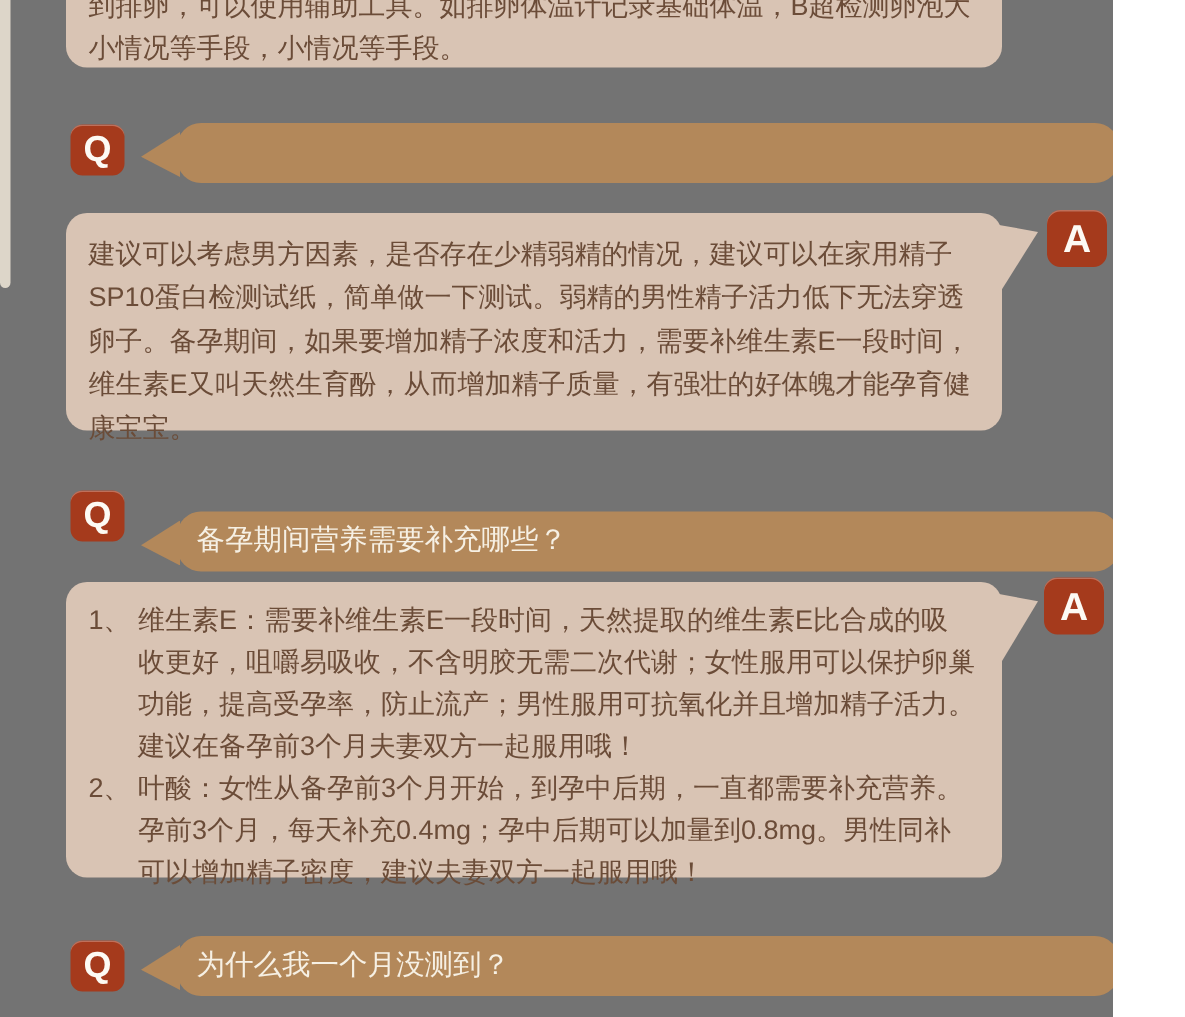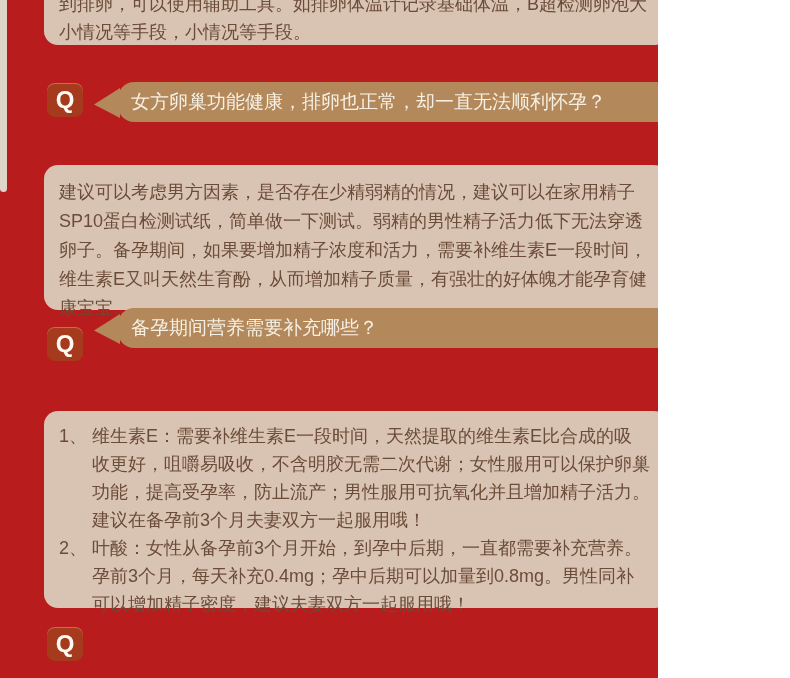--- a/index.html
+++ b/index.html
@@ -1,41 +1,40 @@
 <!DOCTYPE html>
 <html><head>
 <meta charset="utf-8">
 <style>
   * { margin: 0; padding: 0; box-sizing: border-box; }
   html, body { width: 790px; }
   body { font-family: "Liberation Sans", sans-serif; }
   #stage {
     position: relative;
-    width: 658px;
+    width: 742px;
     height: 678px;
-    background: #b91c1c;
+    background: #737373;
     overflow: hidden;
   }
   .left-strip {
     position: absolute;
     left: 0; top: 0;
     width: 7px; height: 192px;
     background: #ddd6c9;
     border-radius: 0 0 6px 6px;
   }
   .answer-box {
     position: absolute;
     left: 44px;
     width: 624px;
     background: #d9c4b4;
     border-radius: 14px;
     color: #6b4c38;
     font-size: 18px;
     line-height: 29px;
-    margin-top: 23px;
   }
   .answer-box .a-text { padding: 13px 18px 0 15px; }
   .answer-tail {
     position: absolute;
     right: -24px;
     top: 8px;
     width: 26px;
     height: 46px;
     background: #d9c4b4;
     clip-path: polygon(0 0, 100% 10%, 0 100%);
@@ -120,35 +119,34 @@
       <div>到排卵，可以使用辅助工具。如排卵体温计记录基础体温，B超检测卵泡大</div>
       <div>小情况等手段，小情况等手段。</div>
     </div>
   </div>
 
   <div class="badge q" style="top: 83px;">
     <span>Q</span>
   </div>
   <div class="q-bubble" style="top: 82px;">
     <div class="q-tail"></div>
-    <span>女方卵巢功能健康，排卵也正常，却一直无法顺利怀孕？</span>
   </div>
 
   <div class="answer-box" style="top: 142px; height: 145px;">
     <div class="answer-tail"></div>
     <div class="a-text">建议可以考虑男方因素，是否存在少精弱精的情况，建议可以在家用精子SP10蛋白检测试纸，简单做一下测试。弱精的男性精子活力低下无法穿透卵子。备孕期间，如果要增加精子浓度和活力，需要补维生素E一段时间，维生素E又叫天然生育酚，从而增加精子质量，有强壮的好体魄才能孕育健康宝宝。</div>
   </div>
   <div class="badge a" style="left: 698px; top: 140px;">
     <span>A</span>
   </div>
 
   <div class="badge q" style="top: 327px;">
     <span>Q</span>
   </div>
-  <div class="q-bubble" style="top: 308px;">
+  <div class="q-bubble" style="top: 341px;">
     <div class="q-tail"></div>
     <span>备孕期间营养需要补充哪些？</span>
   </div>
 
   <div class="answer-box" style="top: 388px; height: 197px;">
     <div class="answer-tail" style="height: 48px;"></div>
     <div class="a-list">
       <div class="item">
         <span class="marker">1、</span>
         <span>维生素E：需要补维生素E一段时间，天然提取的维生素E比合成的吸收更好，咀嚼易吸收，不含明胶无需二次代谢；女性服用可以保护卵巢功能，提高受孕率，防止流产；男性服用可抗氧化并且增加精子活力。建议在备孕前3个月夫妻双方一起服用哦！</span>
@@ -159,14 +157,18 @@
       </div>
     </div>
   </div>
   <div class="badge a" style="left: 696px; top: 385px;">
     <span>A</span>
   </div>
 
   <div class="badge q" style="top: 627px;">
     <span>Q</span>
   </div>
+  <div class="q-bubble" style="top: 624px;">
+    <div class="q-tail"></div>
+    <span>为什么我一个月没测到？</span>
+  </div>
 
 </div>
 
 </body></html>

